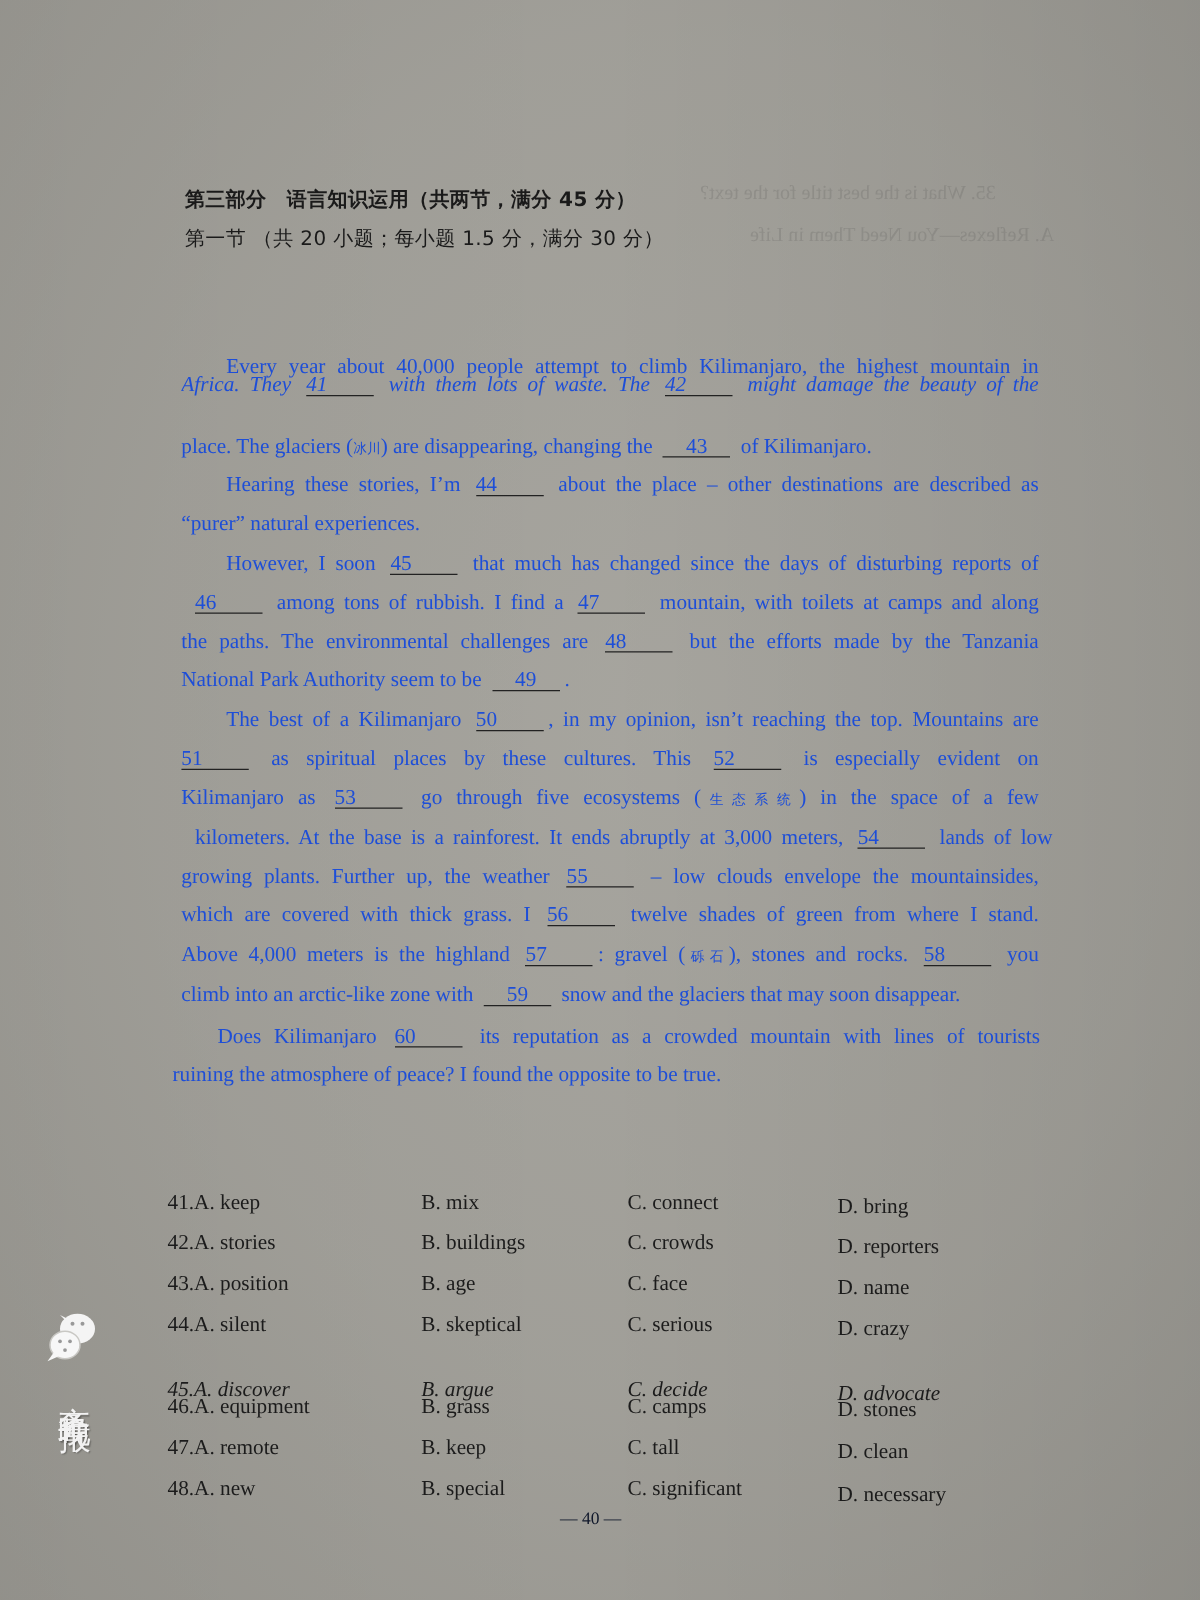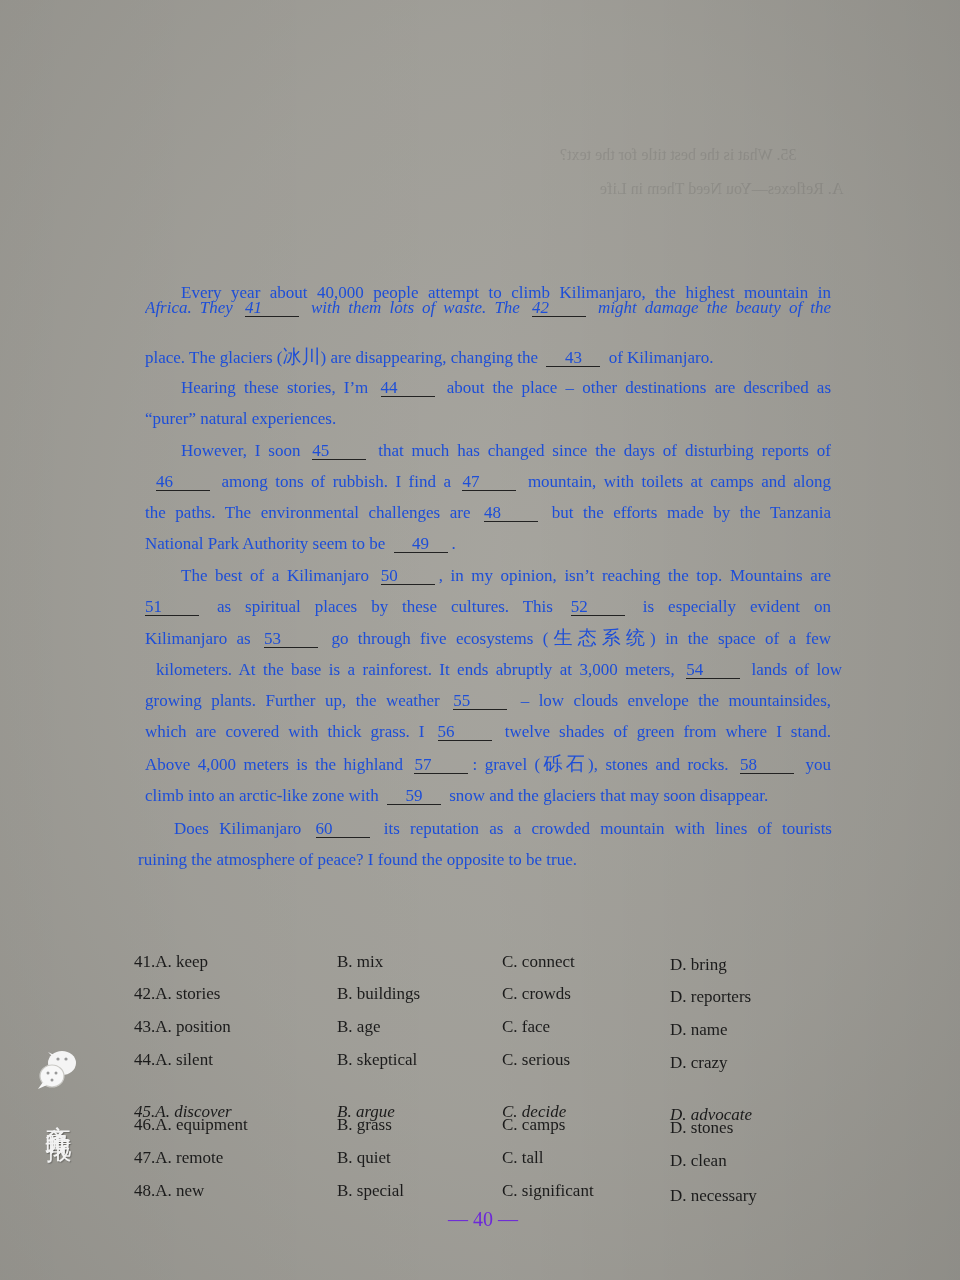--- a/index.html
+++ b/index.html
@@ -72,21 +72,21 @@
     .line.indent { padding-left: 36px; width: 650px; }
     .blank {
       display: inline-block;
       min-width: 54px;
       border-bottom: 1.2px solid #222;
       text-align: center;
       line-height: 17px;
       margin: 0 4px;
       text-indent: 0;
     }
-    .cn { font-family: Liberation Sans, sans-serif; font-size: 19px; }
+    .cn { font-family: Liberation Sans, sans-serif; font-size: 11px; }
     .opt-row {
       position: absolute;
       left: 134px;
       width: 700px;
       height: 24px;
       font-size: 17px;
       color: #1b1b1b;
       margin-top: 40px;
     }
     .opt {
@@ -94,22 +94,22 @@
       white-space: nowrap;
     }
     .opt.a { left: 0; }
     .opt.b { left: 203px; }
     .opt.c { left: 368px; }
     .opt.d { left: 536px; }
     .pagenum {
       position: absolute;
       top: 1208px;
       left: 448px;
-      font-size: 20px;
-      color: #6d28d9;
+      font-size: 14px;
+      color: #0f172a;
       white-space: nowrap;
     }
     .watermark {
       position: absolute;
       left: 28px;
       top: 1048px;
       width: 60px;
       height: 200px;
     }
     .wm-icon {
@@ -133,20 +133,22 @@
     }
   </style>
 </head>
 <body>
 
 <div class="page">
 
   <div class="bleed" style="left:560px; top:146px;">35. What is the best title for the text?</div>
   <div class="bleed" style="left:600px; top:180px;">A. Reflexes—You Need Them in Life</div>
 
+  <div class="hdr bold" style="top:150px;">第三部分　语言知识运用（共两节，满分 45 分）</div>
+  <div class="hdr" style="top:181px;">第一节 （共 20 小题；每小题 1.5 分，满分 30 分）</div>
 
   <div>
     <div class="line justify indent" style="top:282px;">
       <span>Every year about 40,000 people attempt to climb Kilimanjaro, the highest mountain in</span>
     </div>
     <div class="line justify" style="top:297px;font-style:italic;">
       <span>Africa. They </span><span class="blank">41</span><span> with them lots of waste. The </span><span class="blank">42</span><span> might damage the beauty of the</span>
     </div>
     <div class="line" style="top:346px;">
       <span>place. The glaciers (</span><span class="cn">冰川</span><span>) are disappearing, changing the </span><span class="blank">43</span><span> of Kilimanjaro.</span>
@@ -236,21 +238,21 @@
       <span class="opt d" style="top:3px">D. advocate</span>
     </div>
     <div class="opt-row" style="top:1075px;">
       <span class="opt a"><span>46.</span><span>A. equipment</span></span>
       <span class="opt b">B. grass</span>
       <span class="opt c">C. camps</span>
       <span class="opt d" style="top:3px">D. stones</span>
     </div>
     <div class="opt-row" style="top:1108px;">
       <span class="opt a"><span>47.</span><span>A. remote</span></span>
-      <span class="opt b">B. quiet</span>
+      <span class="opt b">B. keep</span>
       <span class="opt c">C. tall</span>
       <span class="opt d" style="top:3px">D. clean</span>
     </div>
     <div class="opt-row" style="top:1141px;">
       <span class="opt a"><span>48.</span><span>A. new</span></span>
       <span class="opt b">B. special</span>
       <span class="opt c">C. significant</span>
       <span class="opt d" style="top:5px">D. necessary</span>
     </div>
   </div>

